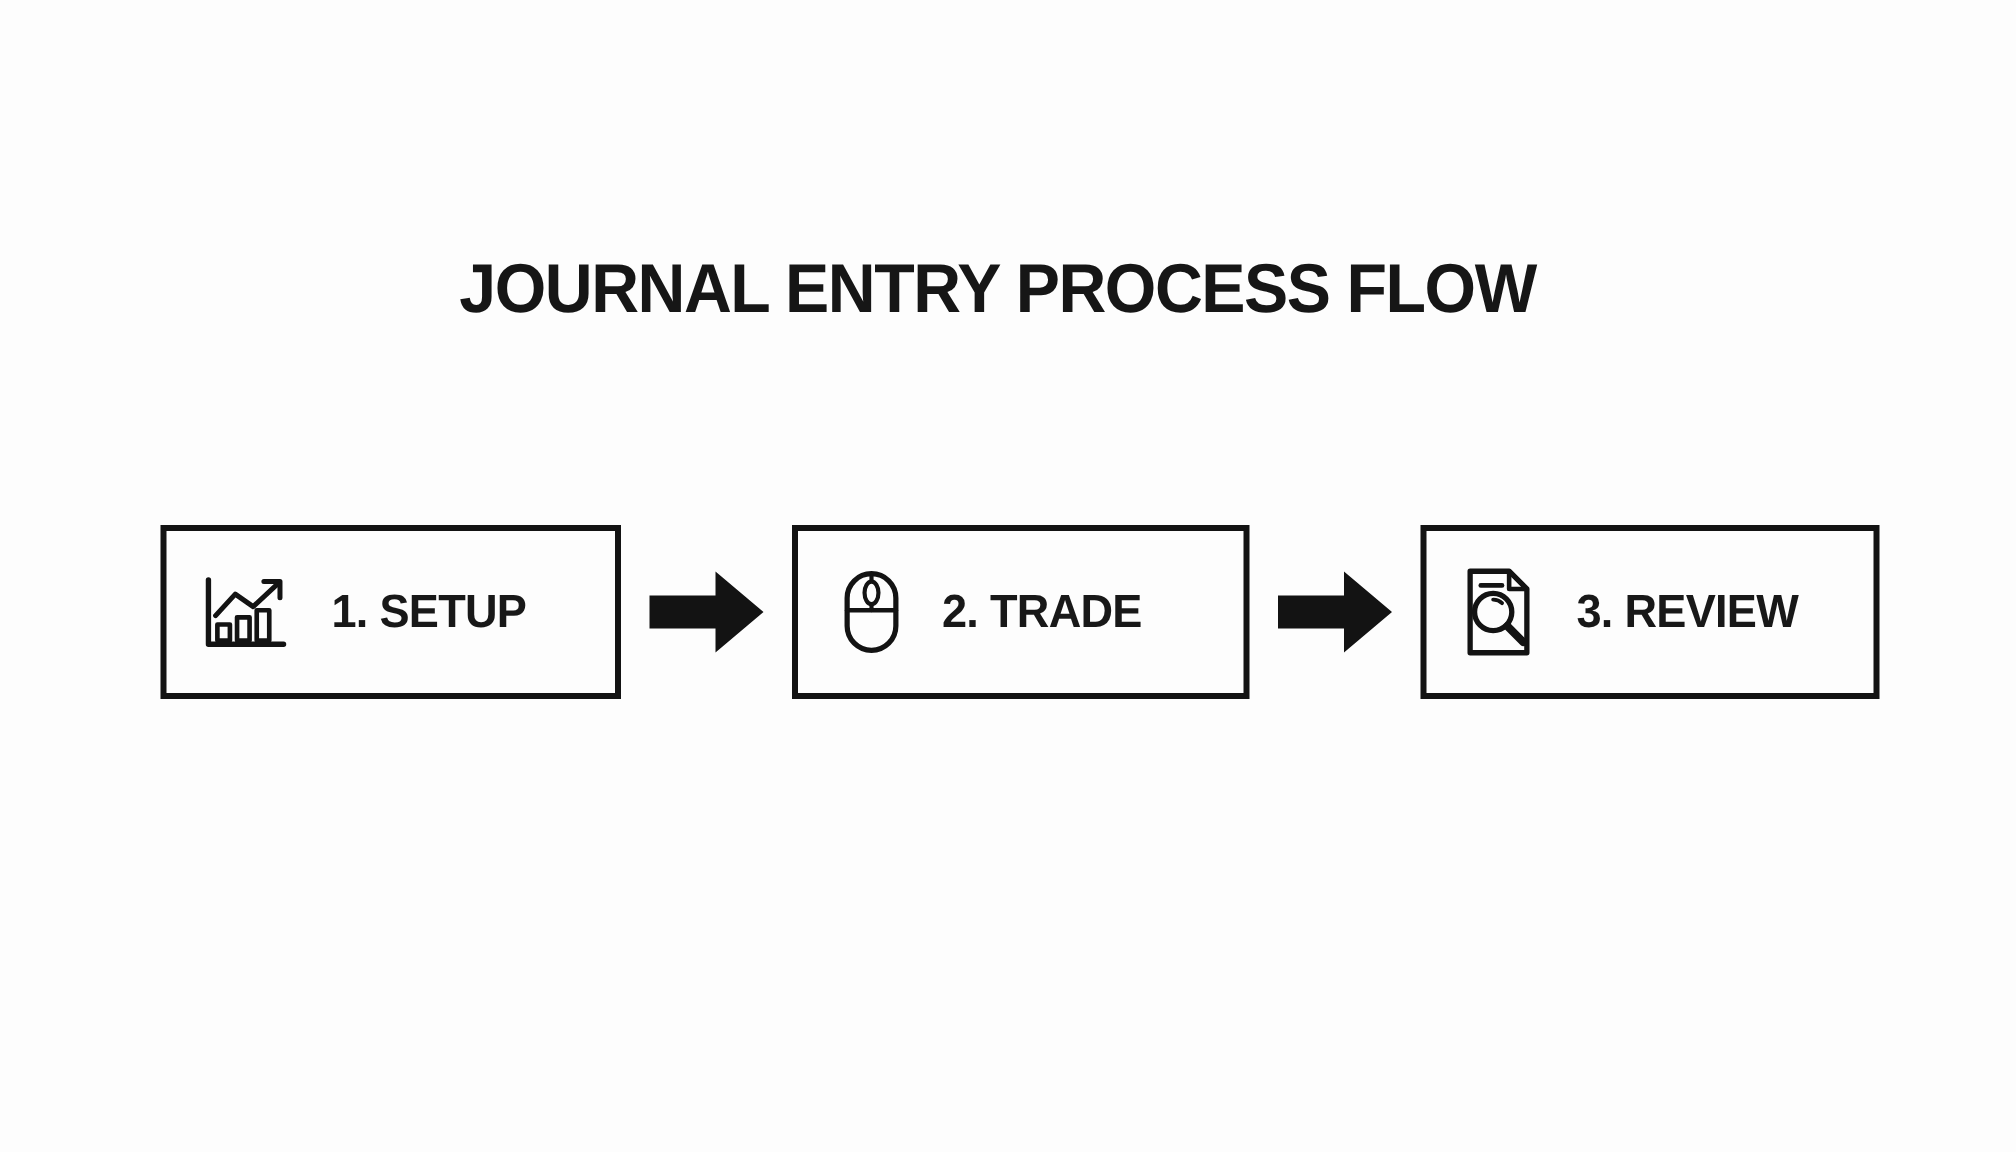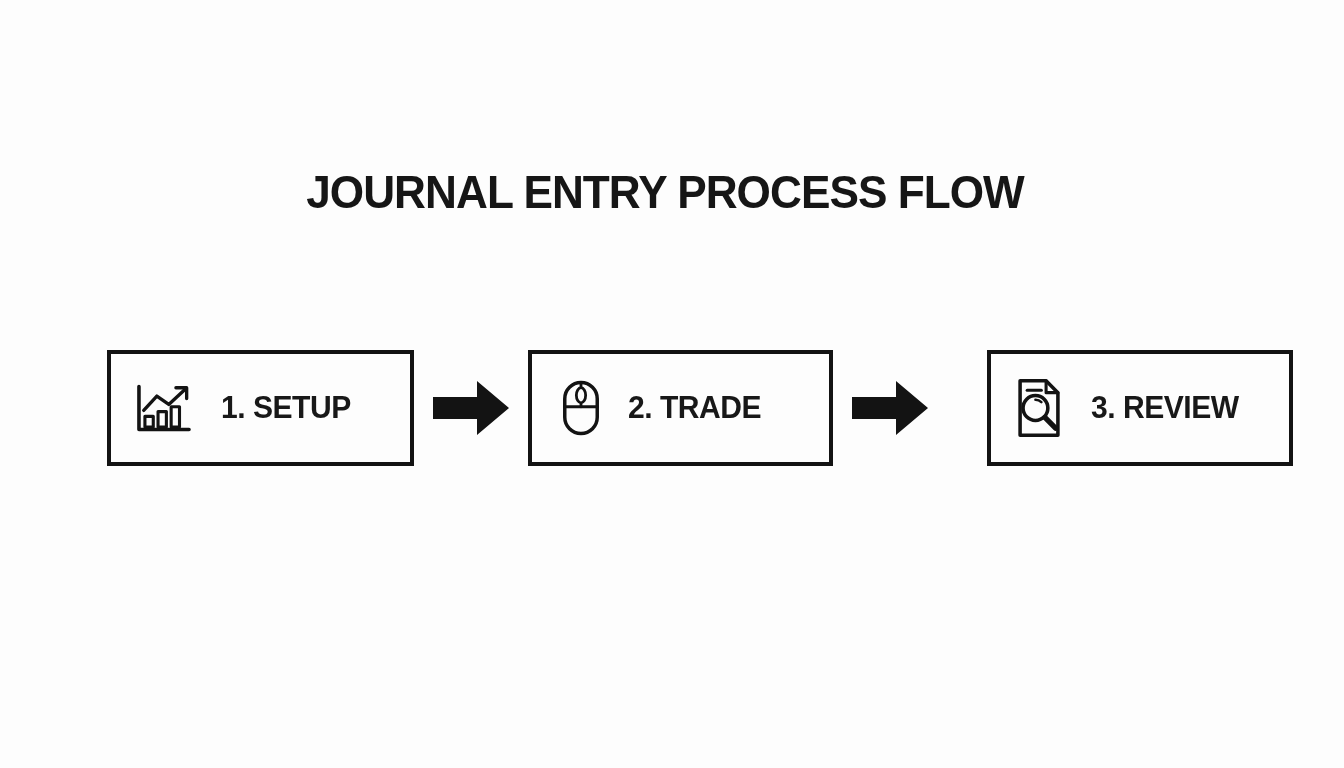--- a/index.html
+++ b/index.html
@@ -47,21 +47,21 @@
     height: 108px;
     border: 4px solid #131313;
     background: #fdfdfd;
     display: flex;
     align-items: center;
     padding-left: 22px;
     box-sizing: content-box;
   }
   .step-box.b1 { width: 277px; }
   .step-box.b2 { width: 269px; padding-left: 28px; }
-  .step-box.b3 { width: 276px; margin-left: 40px; }
+  .step-box.b3 { width: 276px; }
   .icon {
     display: inline-flex;
     align-items: center;
     justify-content: center;
     margin-right: 26px;
     flex: 0 0 auto;
   }
   .step-label {
     font-size: 31px;
     font-weight: bold;

